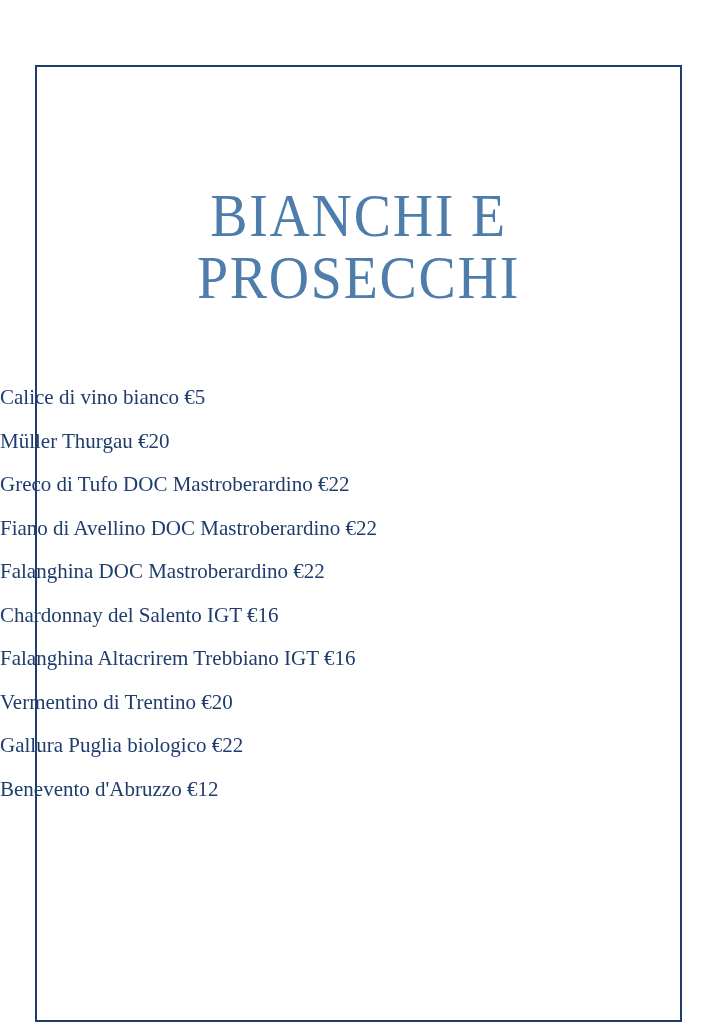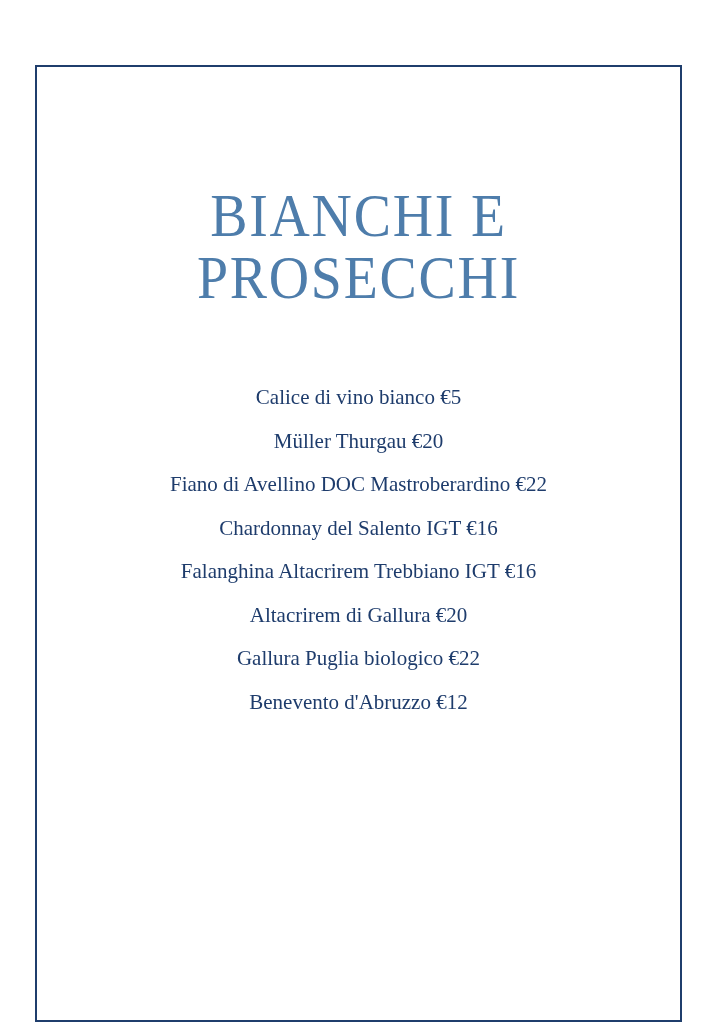--- a/index.html
+++ b/index.html
@@ -44,21 +44,21 @@
     letter-spacing: 2px;
     font-weight: 400;
     transform: scaleX(0.9);
     transform-origin: 50% 0;
   }
   .menu-list {
     position: absolute;
     top: 344px;
     left: 0;
     width: 717px;
-    text-align: center;
+    text-align: left;
   }
   .menu-item {
     line-height: 43.5px;
     font-size: 21px;
     color: var(--text-color);
     white-space: nowrap;
   }
 </style>
 </head>
 <body>
@@ -67,20 +67,22 @@
   <div class="frame"></div>
 
   <div class="title">
     <div>BIANCHI E</div>
     <div>PROSECCHI</div>
   </div>
 
   <div class="menu-list">
     <div class="menu-item"><span>Calice di vino bianco</span> <span>€5</span></div>
     <div class="menu-item"><span>Müller Thurgau</span> <span>€20</span></div>
+    <div class="menu-item"><span>Greco di Tufo DOC Mastroberardino</span> <span>€22</span></div>
     <div class="menu-item"><span>Fiano di Avellino DOC Mastroberardino</span> <span>€22</span></div>
+    <div class="menu-item"><span>Falanghina DOC Mastroberardino</span> <span>€22</span></div>
     <div class="menu-item"><span>Chardonnay del Salento IGT</span> <span>€16</span></div>
     <div class="menu-item"><span>Falanghina Altacrirem Trebbiano IGT</span> <span>€16</span></div>
-    <div class="menu-item"><span>Altacrirem di Gallura</span> <span>€20</span></div>
+    <div class="menu-item"><span>Vermentino di Trentino</span> <span>€20</span></div>
     <div class="menu-item"><span>Gallura Puglia biologico</span> <span>€22</span></div>
     <div class="menu-item"><span>Benevento d'Abruzzo</span> <span>€12</span></div>
   </div>
 </div>
 
 </body></html>

